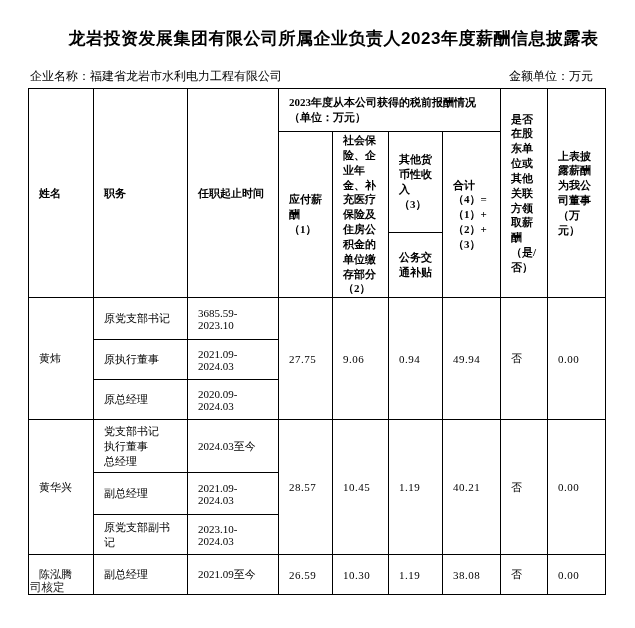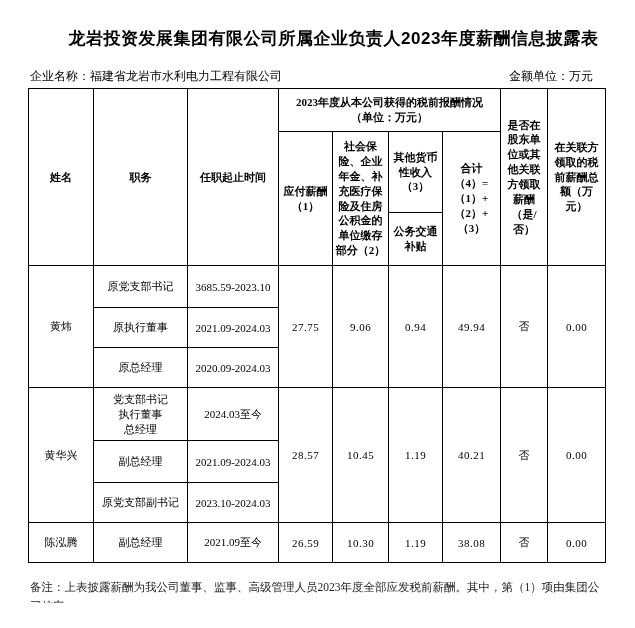--- a/index.html
+++ b/index.html
@@ -14,22 +14,22 @@
   .meta-row {
     position:absolute; top:68px; left:30px; width:563px;
     display:flex; justify-content:space-between;
     font-size:12px; font-weight:normal;
   }
   table.salary {
     position:absolute; top:88px; left:28px; width:577px;
     border-collapse:collapse; table-layout:fixed;
   }
   table.salary td {
-    border:1.5px solid #000; text-align:center; vertical-align:middle;
-    font-size:11px; padding:1px 2px; overflow:hidden;
+    border:1.5px solid #000; vertical-align:middle;
+    font-size:11px; padding:1px 10px; overflow:hidden;
     font-family:"Liberation Serif", serif;
   }
   td.hdr { font-weight:bold; font-family:"Liberation Sans", sans-serif; line-height:1.35; }
   .pre { white-space:pre-line; }
   td.num { font-size:11.5px; letter-spacing:0.5px; }
   td.date { font-size:10.5px; letter-spacing:0; }
   .note {
     position:absolute; top:578px; left:30px; width:577px;
     font-size:11.5px; line-height:19px; height:25px; overflow:hidden;
     font-family:"Liberation Serif", serif; color:#222;
@@ -61,21 +61,21 @@
     </colgroup>
 
     <tbody>
         <tr style="height:43px">
       <td rowspan="3" class="hdr">姓名</td>
       <td rowspan="3" class="hdr">职务</td>
       <td rowspan="3" class="hdr">任职起止时间</td>
       <td colspan="4" class="hdr pre">2023年度从本公司获得的税前报酬情况
 （单位：万元）</td>
       <td rowspan="3" class="hdr">是否在股东单位或其他关联方领取薪酬（是/否）</td>
-      <td rowspan="3" class="hdr">在关联方领取的税前薪酬总额（万元）</td>
+      <td rowspan="3" class="hdr">上表披露薪酬为我公司董事（万元）</td>
     </tr>
 
     <tr style="height:81px">
       <td rowspan="2" class="hdr">应付薪酬（1）</td>
       <td rowspan="2" class="hdr">社会保险、企业年金、补充医疗保险及住房公积金的单位缴存部分（2）</td>
       <td class="hdr">其他货币性收入（3）</td>
       <td rowspan="2" class="hdr pre">合计
 （4）=
 （1）+
 （2）+
@@ -136,17 +136,16 @@
       <td class="num">10.30</td>
       <td class="num">1.19</td>
       <td class="num">38.08</td>
       <td>否</td>
       <td class="num">0.00</td>
     </tr>
   </tbody>
     </table>
 
   <div class="note">
-    <div>备注：上表披露薪酬为我公司董事、监事、高级管理人员2023年度全部应发税前薪酬。其中，第（1）项由集团公</div>
     <div>司核定</div>
   </div>
 
 </div>
 
 </body></html>

